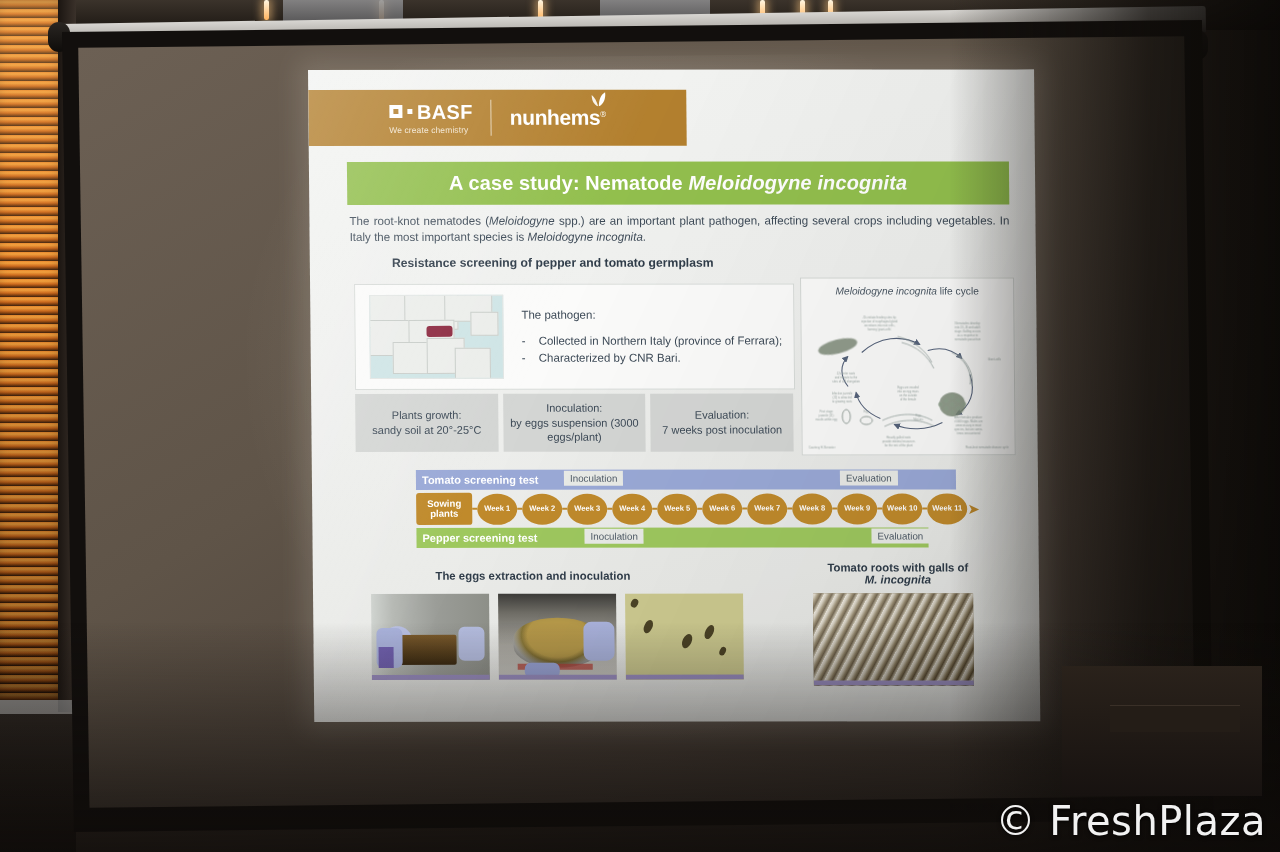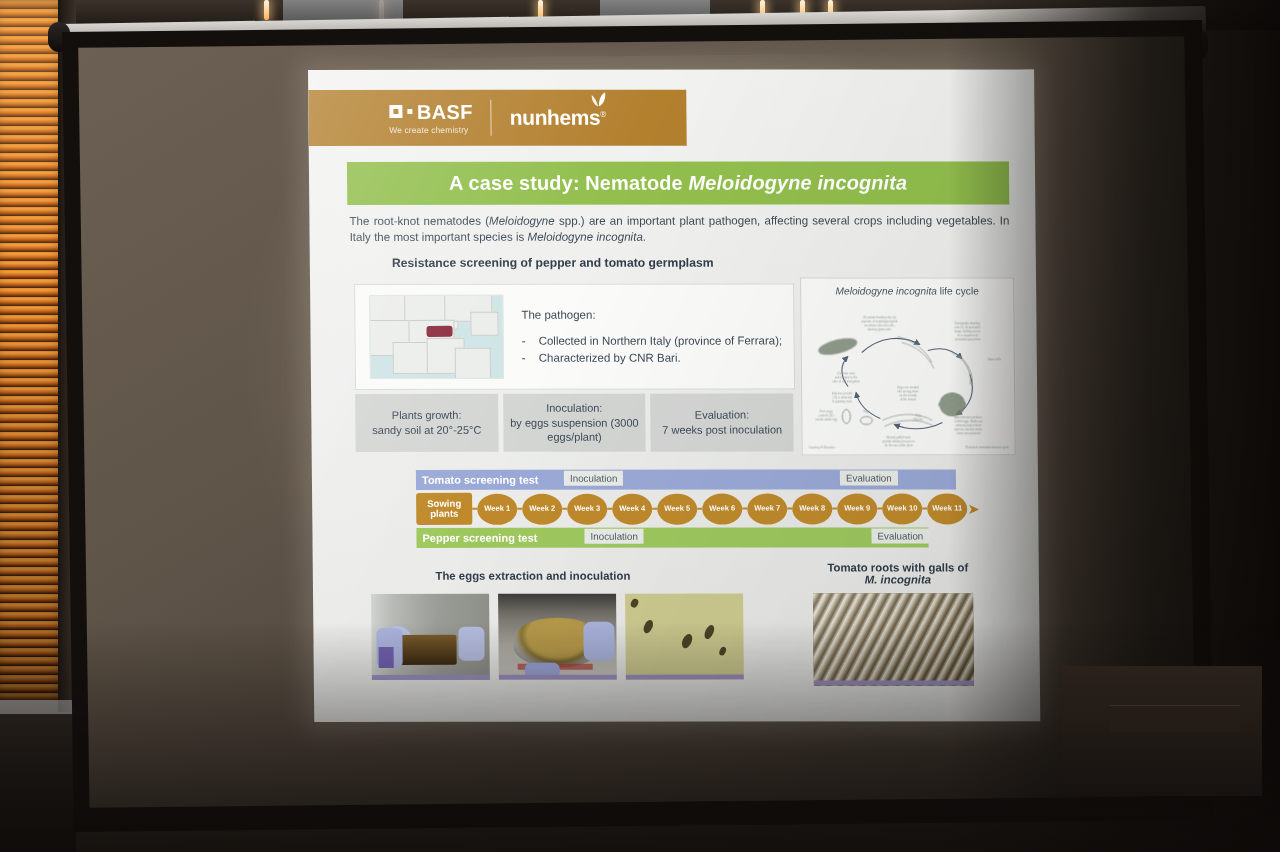--- a/index.html
+++ b/index.html
@@ -439,13 +439,14 @@
     </div>
 
     <div class="slide-sheen"></div>
   </div>
 
   <div class="wall-dark-right"></div>
   <div class="wall-dark-bottom"></div>
   <div class="furn"></div>
   <div class="furn-line"></div>
 
+  <div class="wm">© FreshPlaza</div>
 </div>
 
 </body></html>

